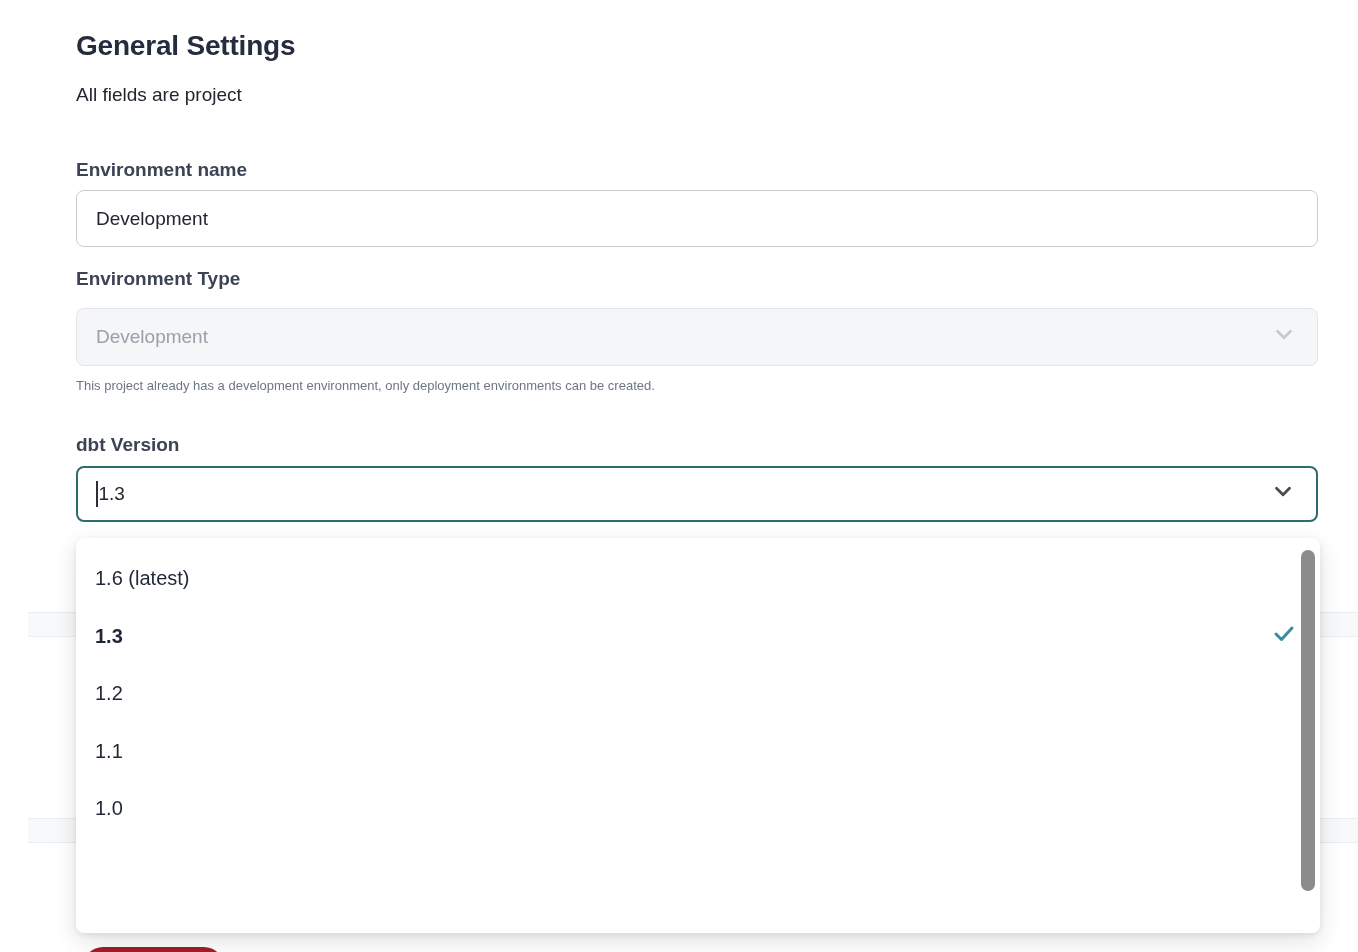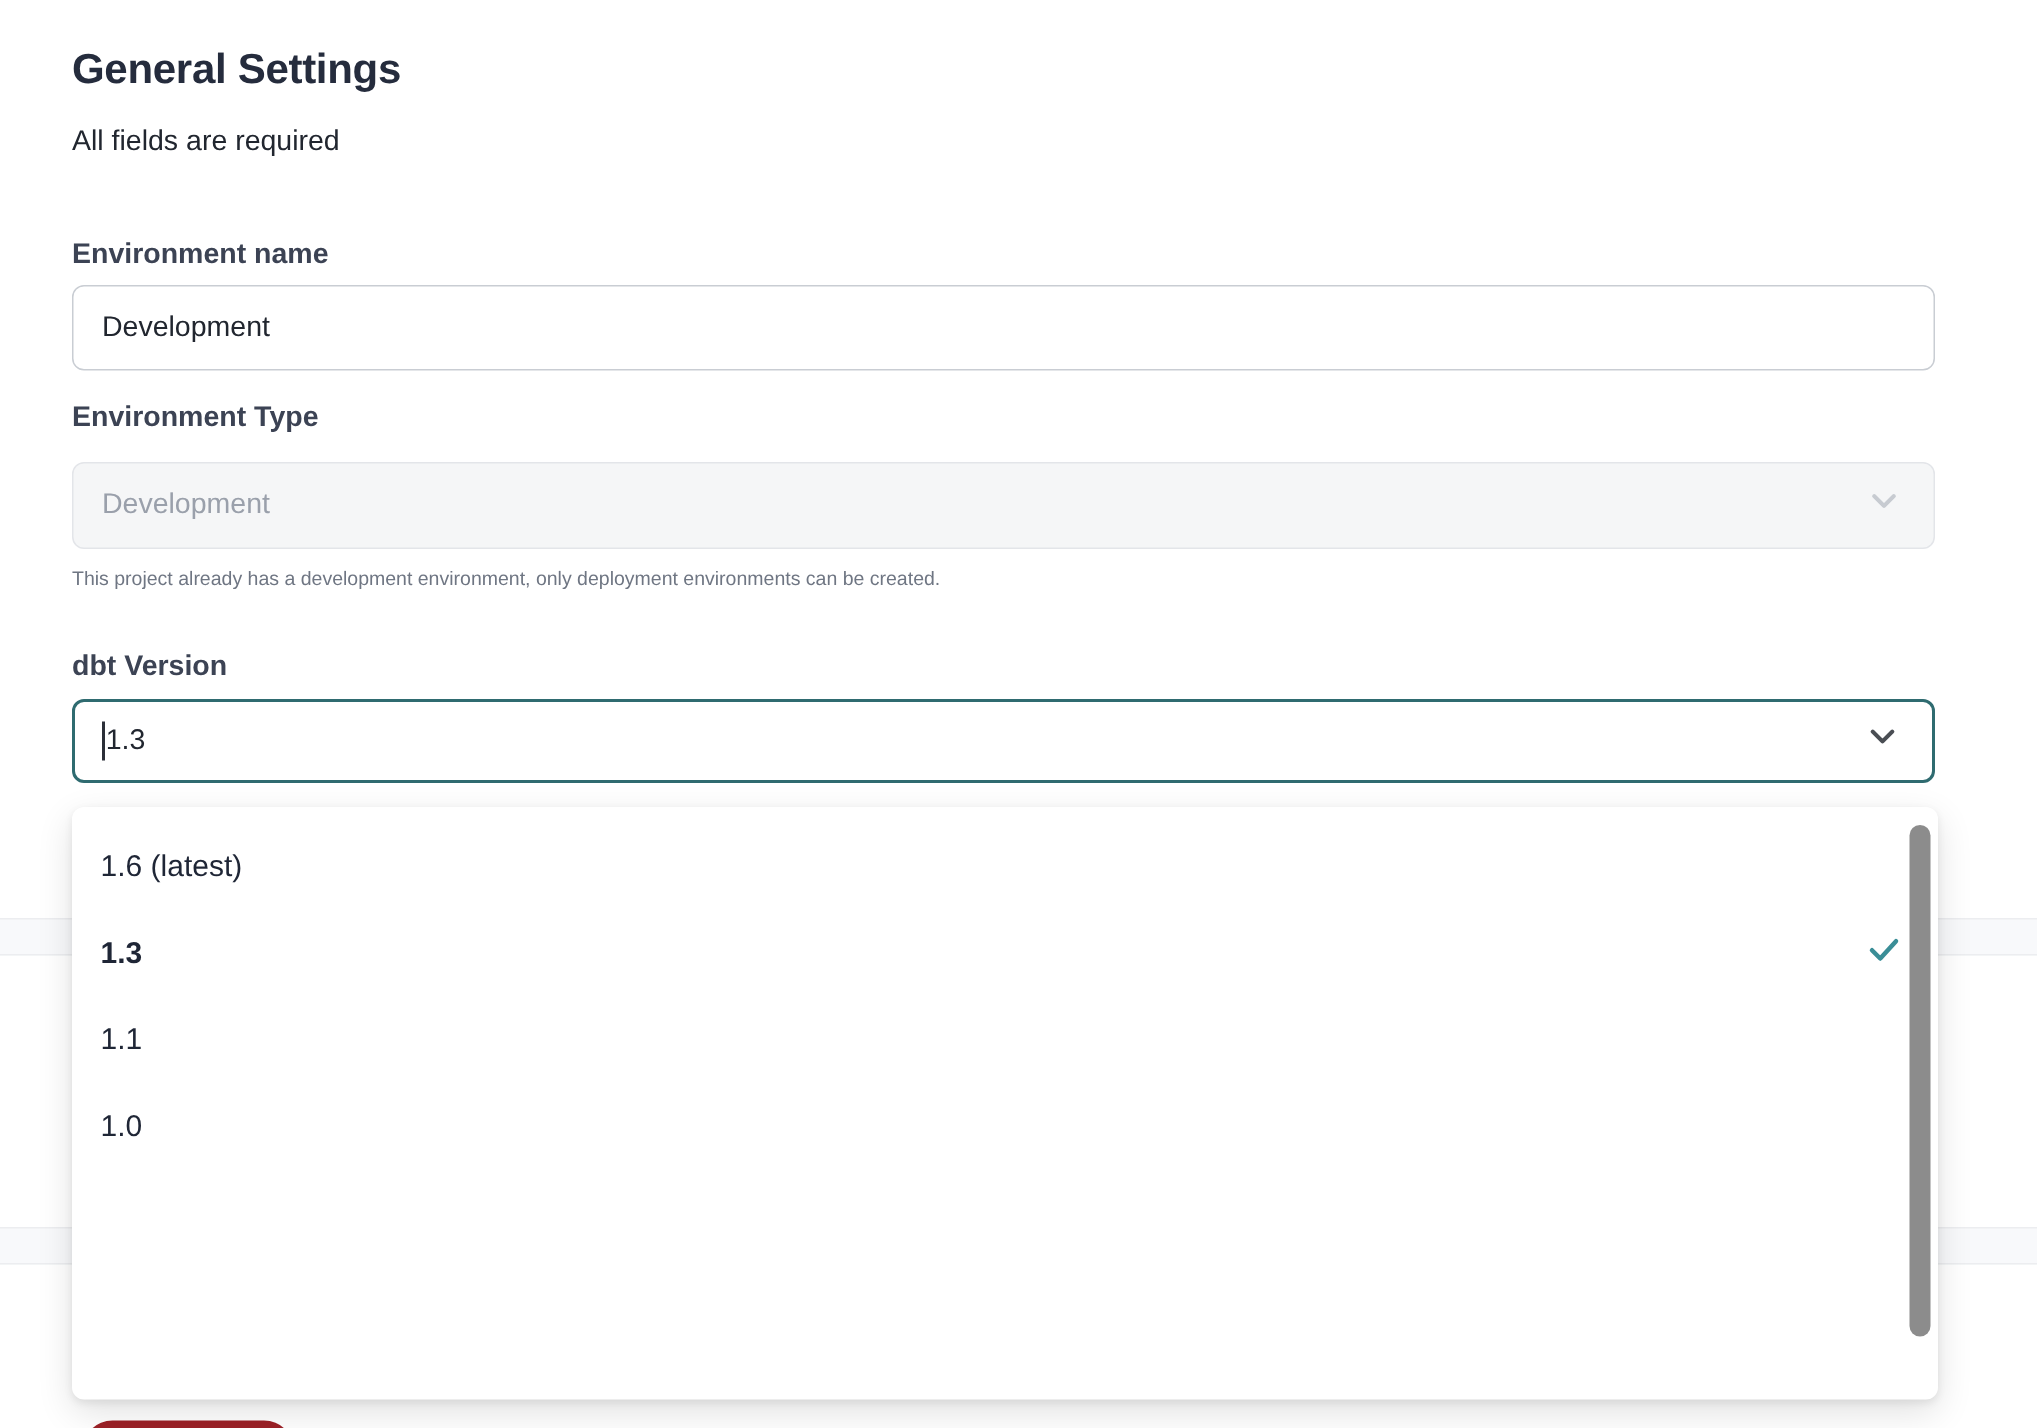--- a/index.html
+++ b/index.html
@@ -4,21 +4,21 @@
 <style>
   * { margin: 0; padding: 0; box-sizing: border-box; }
   html, body { width: 1358px; height: 952px; }
   body {
     font-family: "Liberation Sans", sans-serif;
     background: #ffffff;
     position: relative;
     overflow: hidden;
     color: #252c3d;
   }
-  .stage { position: absolute; inset: 0; }
+  .stage { position: absolute; inset: 0; margin-left: 28px; }
 
   
   .section-gap {
     position: absolute;
     left: 0; right: 0;
     height: 25px;
     background: #f8f9fb;
     border-top: 1px solid #ecedf0;
     border-bottom: 1px solid #ecedf0;
     z-index: 1;
@@ -131,21 +131,21 @@
 
 <div class="stage">
 
   <div class="section-gap gap-1"></div>
   <div class="section-gap gap-2"></div>
 
   <button class="danger-button"></button>
 
   <div class="content">
     <h1 class="page-title">General Settings</h1>
-    <p class="page-subtitle">All fields are required</p>
+    <p class="page-subtitle">All fields are project</p>
 
     <label class="field-label lbl-env-name">Environment name</label>
     <input class="text-input input-env-name" type="text" value="Development" style="">
 
     <label class="field-label lbl-env-type">Environment Type</label>
     <div class="select-box select-env-type">
       <span>Development</span>
       <span class="chevron">
         <svg width="26" height="26" viewBox="0 0 24 24" fill="none" stroke="#c7cbd1" stroke-width="2.6" stroke-linecap="round" stroke-linejoin="round">
             <polyline points="6 9 12 15 18 9"></polyline>
@@ -177,20 +177,24 @@
 
   <li class="dropdown-option selected">
     <span class="option-label">1.3</span>
     <span class="check">
       <svg width="24" height="24" viewBox="0 0 24 24" fill="none" stroke="#3a8e97" stroke-width="3" stroke-linecap="round" stroke-linejoin="round">
               <polyline points="4 12.5 9.5 18 20 6.5"></polyline>
             </svg>
     </span>
   </li>
 
+  <li class="dropdown-option">
+    <span class="option-label">1.2</span>
+
+  </li>
 
   <li class="dropdown-option">
     <span class="option-label">1.1</span>
 
   </li>
 
   <li class="dropdown-option">
     <span class="option-label">1.0</span>
 
   </li>

